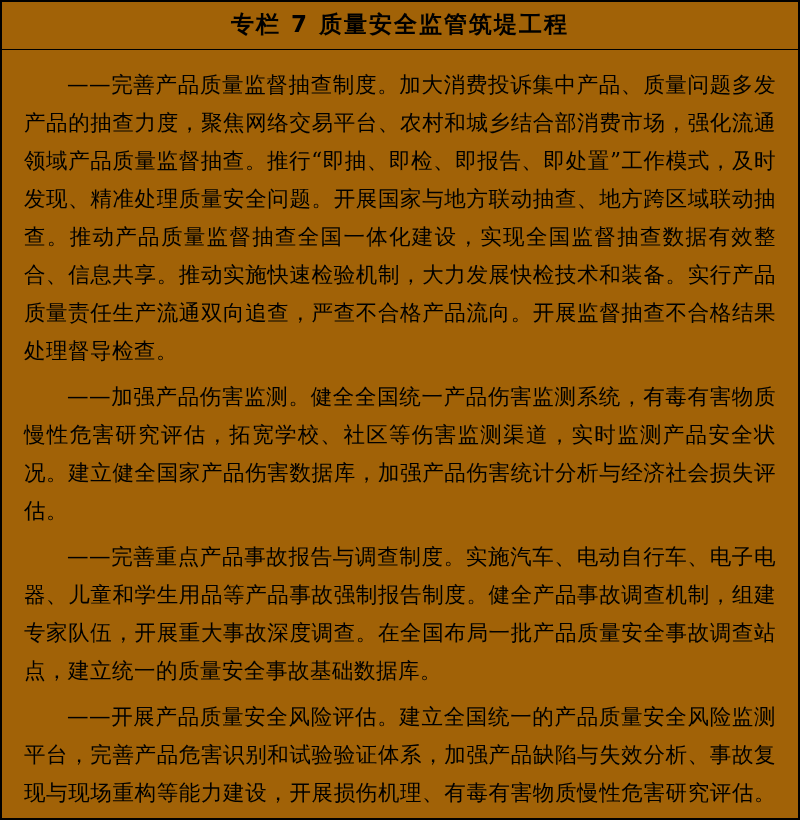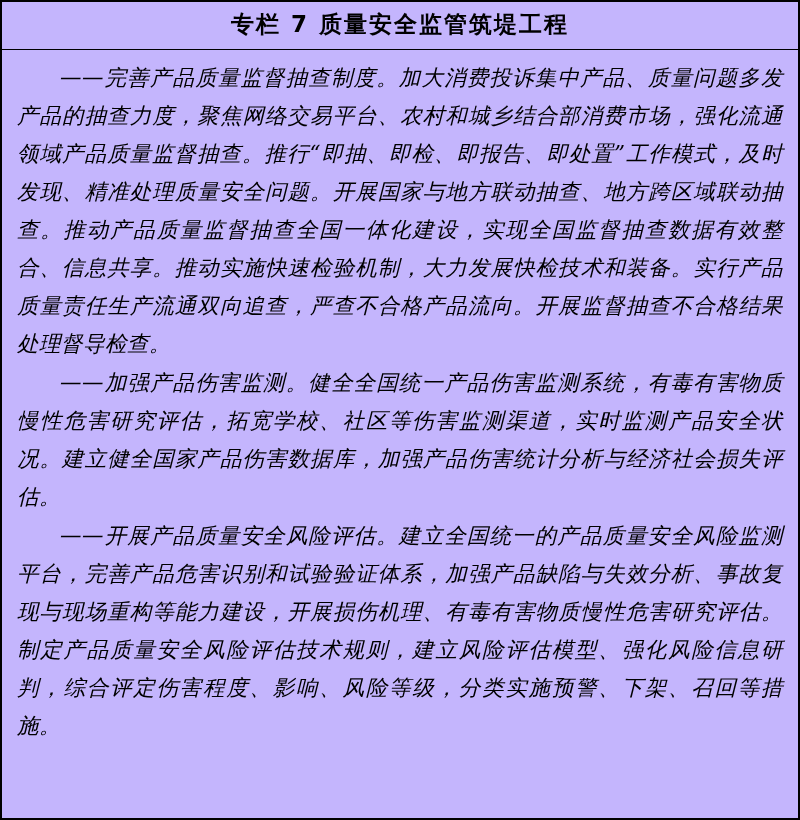--- a/index.html
+++ b/index.html
@@ -14,58 +14,58 @@
     color: #000000;
     overflow: hidden;
   }
   .doc-box {
     position: relative;
     box-sizing: border-box;
     width: 800px;
     height: 820px;
     border: 2px solid #000000;
     padding: 0;
-    background: #c4b5fd;
+    background: #a16207;
   }
   .title-bar {
     box-sizing: border-box;
     width: 100%;
     border-bottom: 1px solid #000000;
     text-align: center;
     padding: 7px 0 9px 0;
   }
   .title-text {
     font-family: "DejaVu Sans", "Liberation Sans", sans-serif;
     font-weight: bold;
     font-size: 23px;
     letter-spacing: 2px;
   }
   .body-area {
     box-sizing: border-box;
     padding: 8px 14px 0 14px;
   }
   p.para {
-    margin: 1px;
+    margin: 8px;
     font-size: 21.5px;
     line-height: 38px;
     text-align: justify;
     text-justify: inter-character;
     text-indent: 2em;
     letter-spacing: 0.5px;
-    font-style: italic;
   }
   p.para + p.para {
     margin-top: 0px;
   }
 </style>
 </head>
 <body>
 
 <div class="doc-box">
   <div class="title-bar">
     <span class="title-text">专栏 7   质量安全监管筑堤工程</span>
   </div>
   <div class="body-area">
     <p class="para">——完善产品质量监督抽查制度。加大消费投诉集中产品、质量问题多发产品的抽查力度，聚焦网络交易平台、农村和城乡结合部消费市场，强化流通领域产品质量监督抽查。推行“即抽、即检、即报告、即处置”工作模式，及时发现、精准处理质量安全问题。开展国家与地方联动抽查、地方跨区域联动抽查。推动产品质量监督抽查全国一体化建设，实现全国监督抽查数据有效整合、信息共享。推动实施快速检验机制，大力发展快检技术和装备。实行产品质量责任生产流通双向追查，严查不合格产品流向。开展监督抽查不合格结果处理督导检查。</p>
     <p class="para">——加强产品伤害监测。健全全国统一产品伤害监测系统，有毒有害物质慢性危害研究评估，拓宽学校、社区等伤害监测渠道，实时监测产品安全状况。建立健全国家产品伤害数据库，加强产品伤害统计分析与经济社会损失评估。</p>
+    <p class="para">——完善重点产品事故报告与调查制度。实施汽车、电动自行车、电子电器、儿童和学生用品等产品事故强制报告制度。健全产品事故调查机制，组建专家队伍，开展重大事故深度调查。在全国布局一批产品质量安全事故调查站点，建立统一的质量安全事故基础数据库。</p>
     <p class="para">——开展产品质量安全风险评估。建立全国统一的产品质量安全风险监测平台，完善产品危害识别和试验验证体系，加强产品缺陷与失效分析、事故复现与现场重构等能力建设，开展损伤机理、有毒有害物质慢性危害研究评估。制定产品质量安全风险评估技术规则，建立风险评估模型、强化风险信息研判，综合评定伤害程度、影响、风险等级，分类实施预警、下架、召回等措施。</p>
   </div>
 </div>
 
 </body></html>

